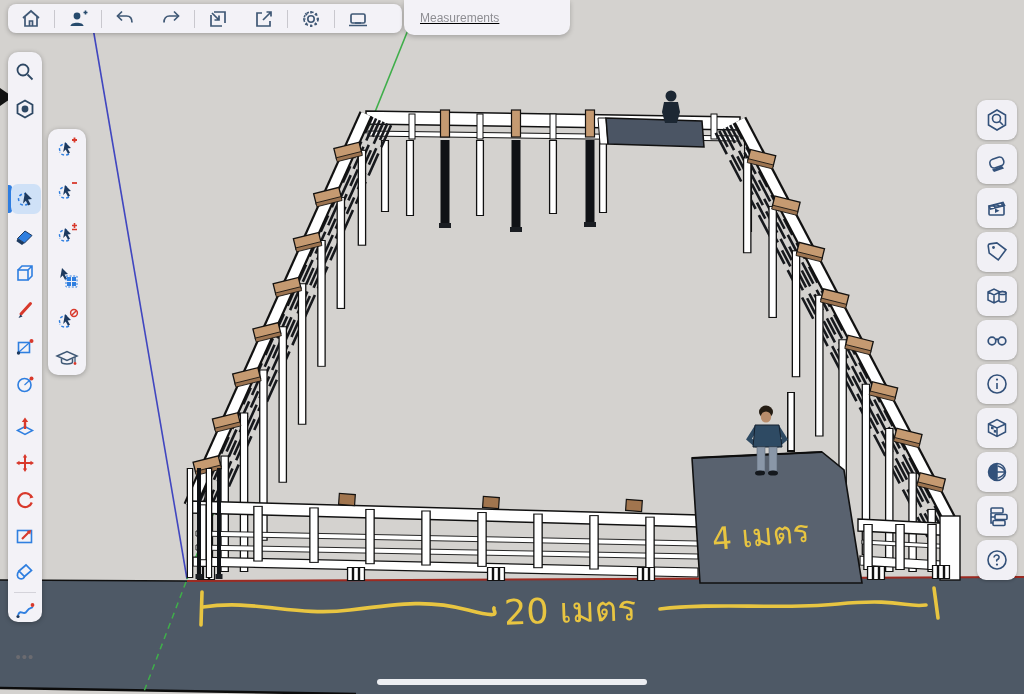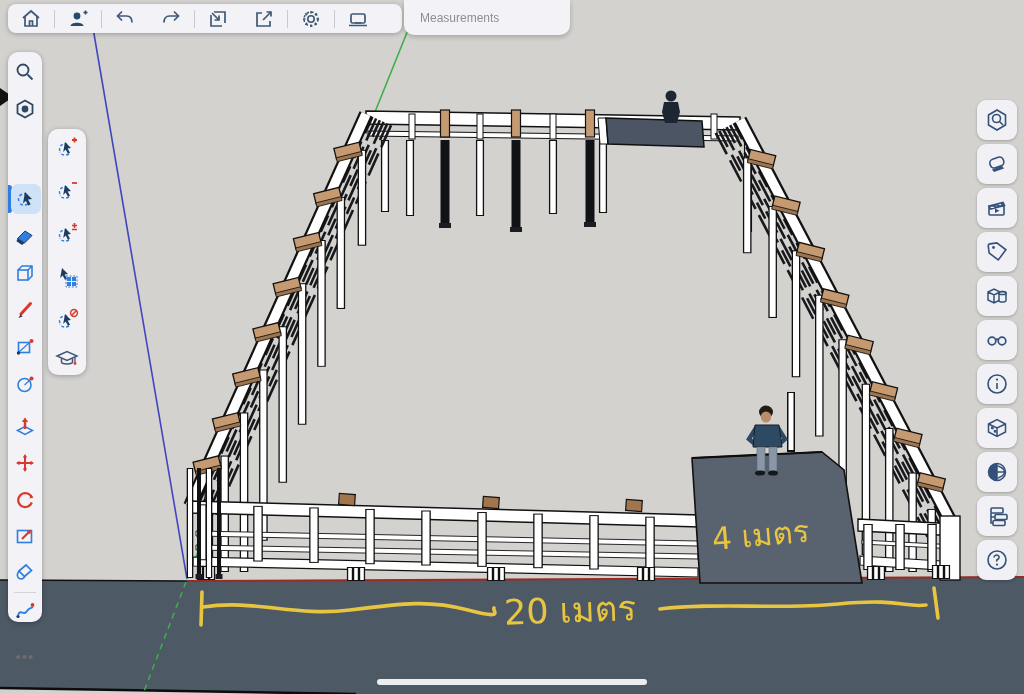--- a/index.html
+++ b/index.html
@@ -2,21 +2,21 @@
 <html><head>
 <meta charset="utf-8">
 <style>
   html,body{margin:0;padding:0;}
   body{width:1024px;height:694px;position:relative;overflow:hidden;
        font-family:"Liberation Sans","DejaVu Sans",sans-serif;background:#d4d2cf;}
   #canvas{position:absolute;inset:0;z-index:0;}
   #scene{position:absolute;left:0;top:0;}
   
   .panel{position:absolute;background:#f3f2f7;border-radius:10px;
-         box-shadow:0 1px 5px rgba(0,0,0,.28);z-index:5;}
+         box-shadow:0 1px 5px rgba(0,0,0,.28);z-index:5;text-decoration:underline;}
   #top-toolbar{left:8px;top:4px;width:394px;height:29px;border-radius:8px;
                display:flex;align-items:center;}
   .tbtn{width:46px;height:29px;display:flex;align-items:center;justify-content:center;
         background:none;border:none;padding:0;}
   .tdiv{width:1px;height:18px;background:#c9c8ce;}
   #measure-box{left:404px;top:0;width:166px;height:35px;border-radius:0 0 10px 10px;
                display:flex;align-items:center;box-shadow:0 2px 5px rgba(0,0,0,.22);}
   #measure-box span{margin-left:16px;font-size:12px;color:#8e8e93;}
   #left-toolbar{left:8px;top:52px;width:34px;height:570px;}
   .ltool{position:absolute;left:2px;width:30px;height:30px;display:flex;

